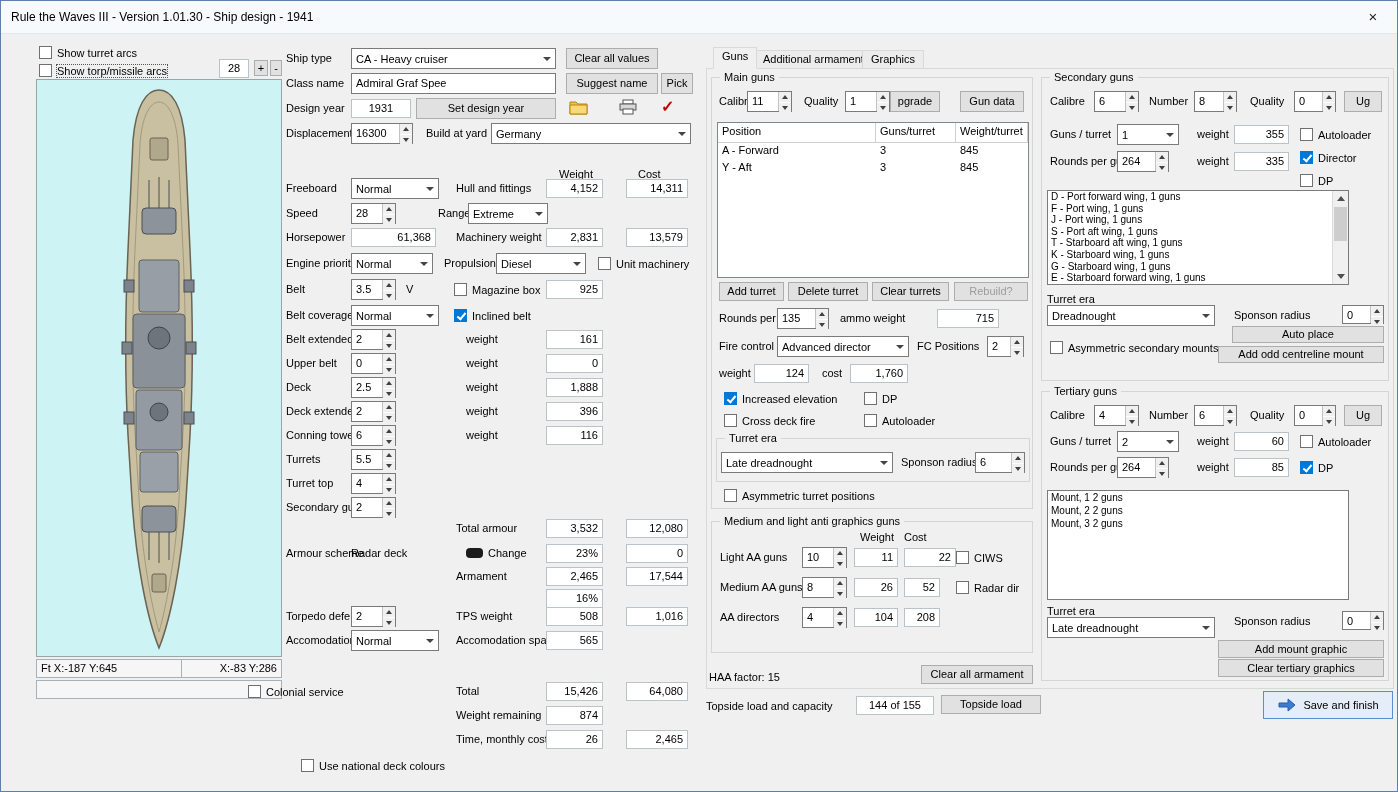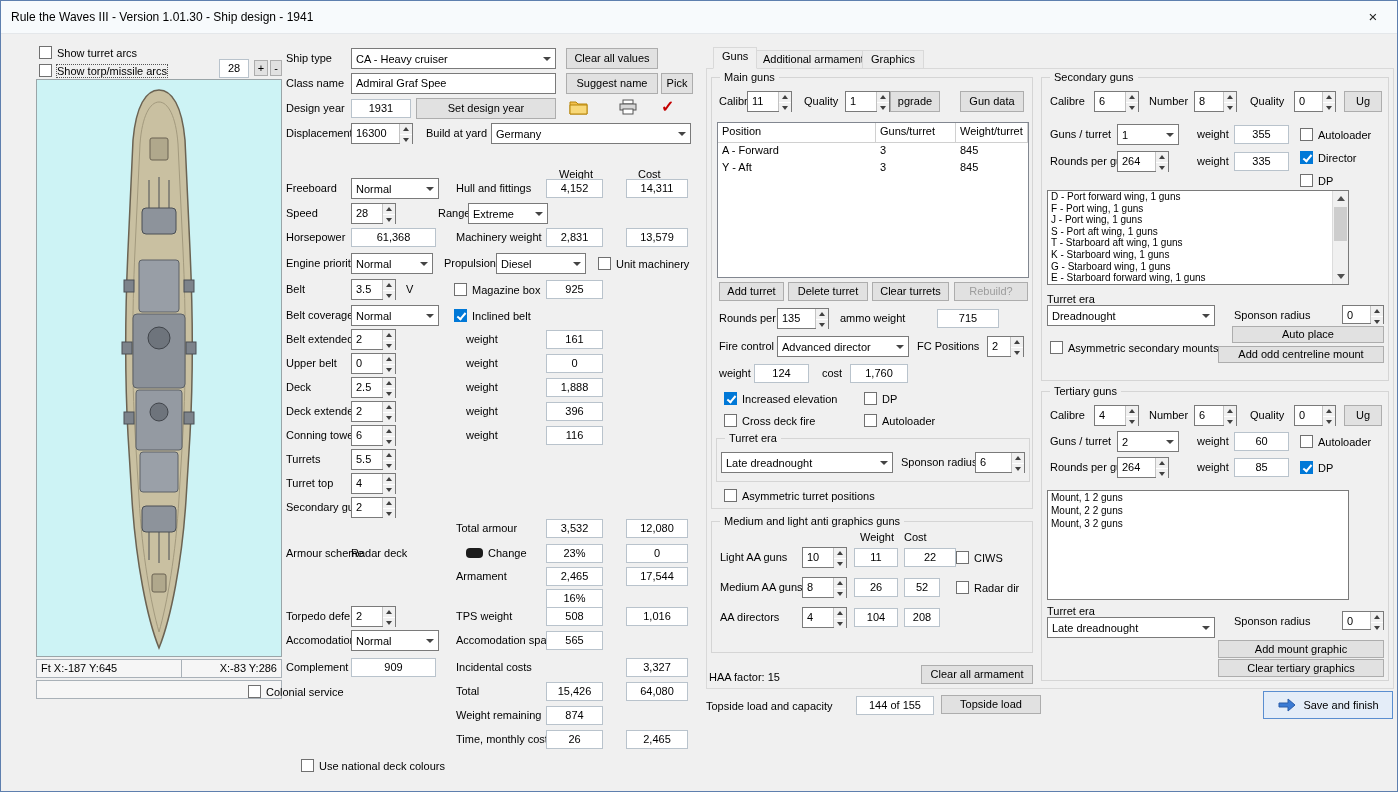--- a/index.html
+++ b/index.html
@@ -3,21 +3,21 @@
 <meta charset="utf-8">
 <style>
   *{margin:0;padding:0;box-sizing:border-box}
   html,body{width:1398px;height:792px;overflow:hidden;background:#8a8a8a}
   body{font-family:"Liberation Sans",sans-serif;font-size:11px;color:#000}
   .window{position:absolute;inset:0;background:#f0f0f0;border:1px solid #5e7fae}
   .titlebar{position:absolute;left:0;top:0;right:0;height:33px;background:#f7fafc;border-bottom:1px solid #e4e7ea;display:flex;align-items:center;padding-left:10px;font-size:12px}
   .close{position:absolute;right:2px;top:0;width:44px;height:31px;display:flex;align-items:center;justify-content:center;font-size:15px;color:#222}
   .abs{position:absolute}
   .lbl{position:absolute;height:16px;line-height:15px;white-space:nowrap}
-  .val{position:absolute;height:19px;line-height:17px;background:#fff;border:1px solid #b9c3cc;text-align:center;padding:0 4px;overflow:hidden}
+  .val{position:absolute;height:19px;line-height:17px;background:#fff;border:1px solid #b9c3cc;text-align:right;padding:0 4px;overflow:hidden}
   .val.c{text-align:center}
   .inp{position:absolute;height:21px;line-height:19px;background:#fff;border:1px solid #7a7a7a;padding-left:4px;white-space:nowrap;overflow:hidden}
   .dd{position:absolute;height:21px;background:#fff;border:1px solid #7a7a7a;display:flex;align-items:center}
   .dd i{font-style:normal;flex:1;padding-left:4px;white-space:nowrap;overflow:hidden}
   .dda{width:16px;height:100%;display:flex;align-items:center;justify-content:center;flex:none}
   .dda::after{content:"";border:4px solid transparent;border-top-color:#444;margin-top:4px}
   .spin{position:absolute;height:21px;background:#fff;border:1px solid #7a7a7a;display:flex}
   .spin i{font-style:normal;flex:1;padding:3px 0 0 4px;overflow:hidden;white-space:nowrap}
   .sbtns{width:13px;display:flex;flex-direction:column;border-left:1px solid #c3c3c3;flex:none}
   .sbtns b{flex:1;background:#f0f0f0;display:flex;align-items:center;justify-content:center}
@@ -399,26 +399,20 @@
     <div class="mrow" style="top:583px">
       <span class="lbl" style="left:0">Accomodation</span>
       <span class="dd" style="left:65px;width:88px">
           <i>Normal</i>
           <span class="dda"></span>
         </span>
       <span class="lbl" style="left:170px">Accomodation space</span>
       <span class="val" style="left:260px;width:57px">565</span>
     </div>
 
-    <div class="mrow" style="top:610px">
-      <span class="lbl" style="left:0">Complement</span>
-      <span class="val" style="left:65px;width:85px">909</span>
-      <span class="lbl" style="left:170px">Incidental costs</span>
-      <span class="val" style="left:340px;width:62px">3,327</span>
-    </div>
 
     <div class="mrow" style="top:634px">
       <span class="lbl" style="left:170px">Total</span>
       <span class="val" style="left:260px;width:57px">15,426</span>
       <span class="val" style="left:340px;width:62px">64,080</span>
     </div>
     <div class="mrow" style="top:658px">
       <span class="lbl" style="left:170px">Weight remaining</span>
       <span class="val" style="left:260px;width:57px">874</span>
     </div>

